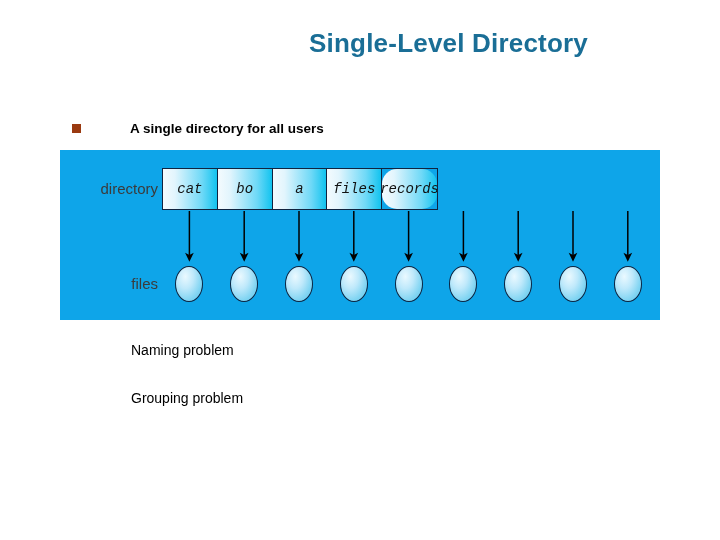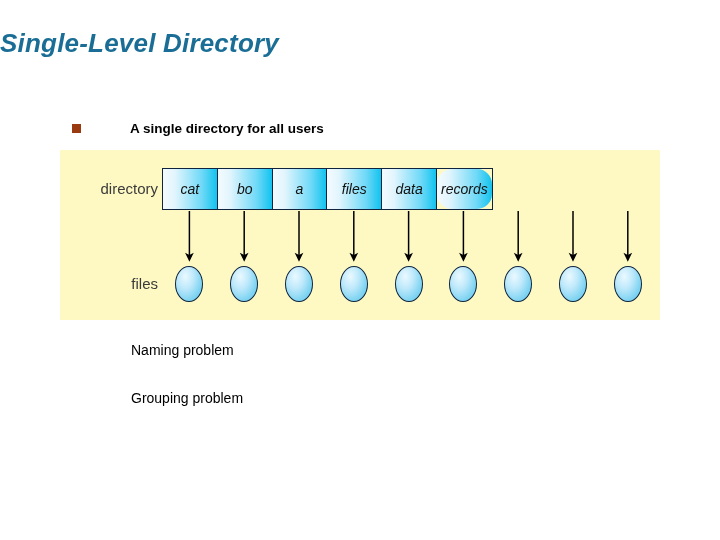--- a/index.html
+++ b/index.html
@@ -15,27 +15,26 @@
     overflow: hidden;
     position: relative;
   }
 
   
   .slide-title {
     position: absolute;
     left: 0;
     top: 28px;
     width: 588px;
-    text-align: left;
+    text-align: right;
     font-size: 26px;
     font-weight: bold;
     color: #1a6e96;
     letter-spacing: 0.2px;
     white-space: nowrap;
-    font-style: italic;
   }
 
   
   .bullet-row {
     position: absolute;
     left: 72px;
     top: 122px;
     display: flex;
     align-items: center;
     gap: 33px;
@@ -55,21 +54,21 @@
     line-height: 1;
   }
 
   
   .diagram {
     position: absolute;
     left: 60px;
     top: 150px;
     width: 600px;
     height: 170px;
-    background: #fef9c3;
+    background: #0ea5e9;
   }
   .diagram-label {
     position: absolute;
     font-size: 15px;
     color: #3b3b3b;
     text-align: right;
     white-space: nowrap;
     font-family: "Liberation Sans", sans-serif;
   }
   .label-directory {
@@ -105,21 +104,21 @@
   }
   .dir-cell:last-child {
     border-right: none;
     border-radius: 15px;
   }
   .dir-cell span {
     font-size: 14px;
     font-style: italic;
     color: #111111;
     white-space: nowrap;
-    font-family: Liberation Sans, sans-serif;
+    font-family: Liberation Mono, monospace;
   }
 
   .links-layer {
     position: absolute;
     left: 0;
     top: 0;
     width: 600px;
     height: 170px;
     pointer-events: none;
   }
@@ -180,23 +179,20 @@
       <span>cat</span>
     </div>
     <div class="dir-cell">
       <span>bo</span>
     </div>
     <div class="dir-cell">
       <span>a</span>
     </div>
     <div class="dir-cell">
       <span>files</span>
-    </div>
-    <div class="dir-cell">
-      <span>data</span>
     </div>
     <div class="dir-cell">
       <span>records</span>
     </div>
   </div>
 
   <svg class="links-layer" width="600" height="170" viewBox="0 0 600 170">
     <defs>
       <marker id="arrowhead" markerWidth="7" markerHeight="7" refX="3.2" refY="3.2" orient="auto" markerUnits="strokeWidth">
         <path d="M0.3,0.3 L6.4,3.2 L0.3,6.1 L1.9,3.2 Z" fill="#000000"></path>

